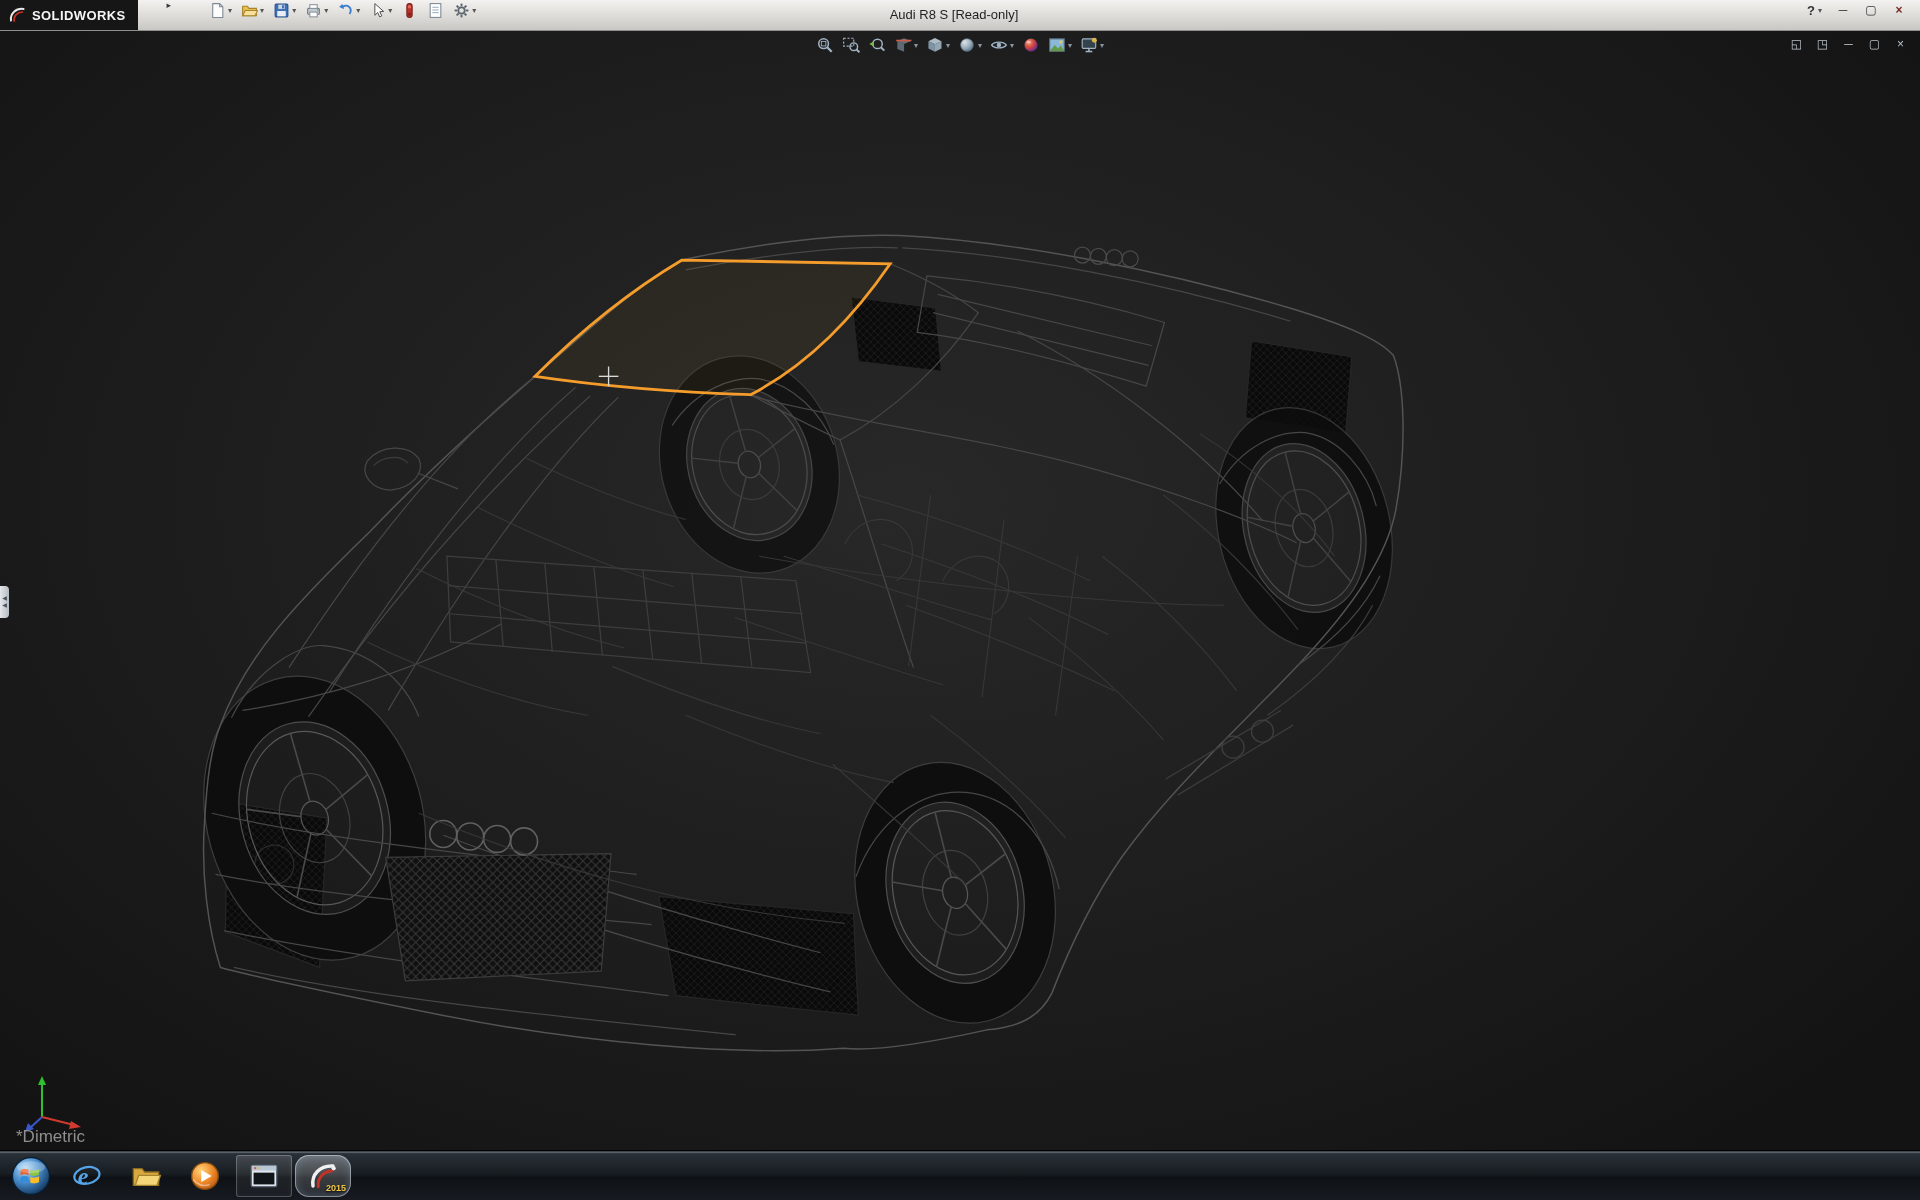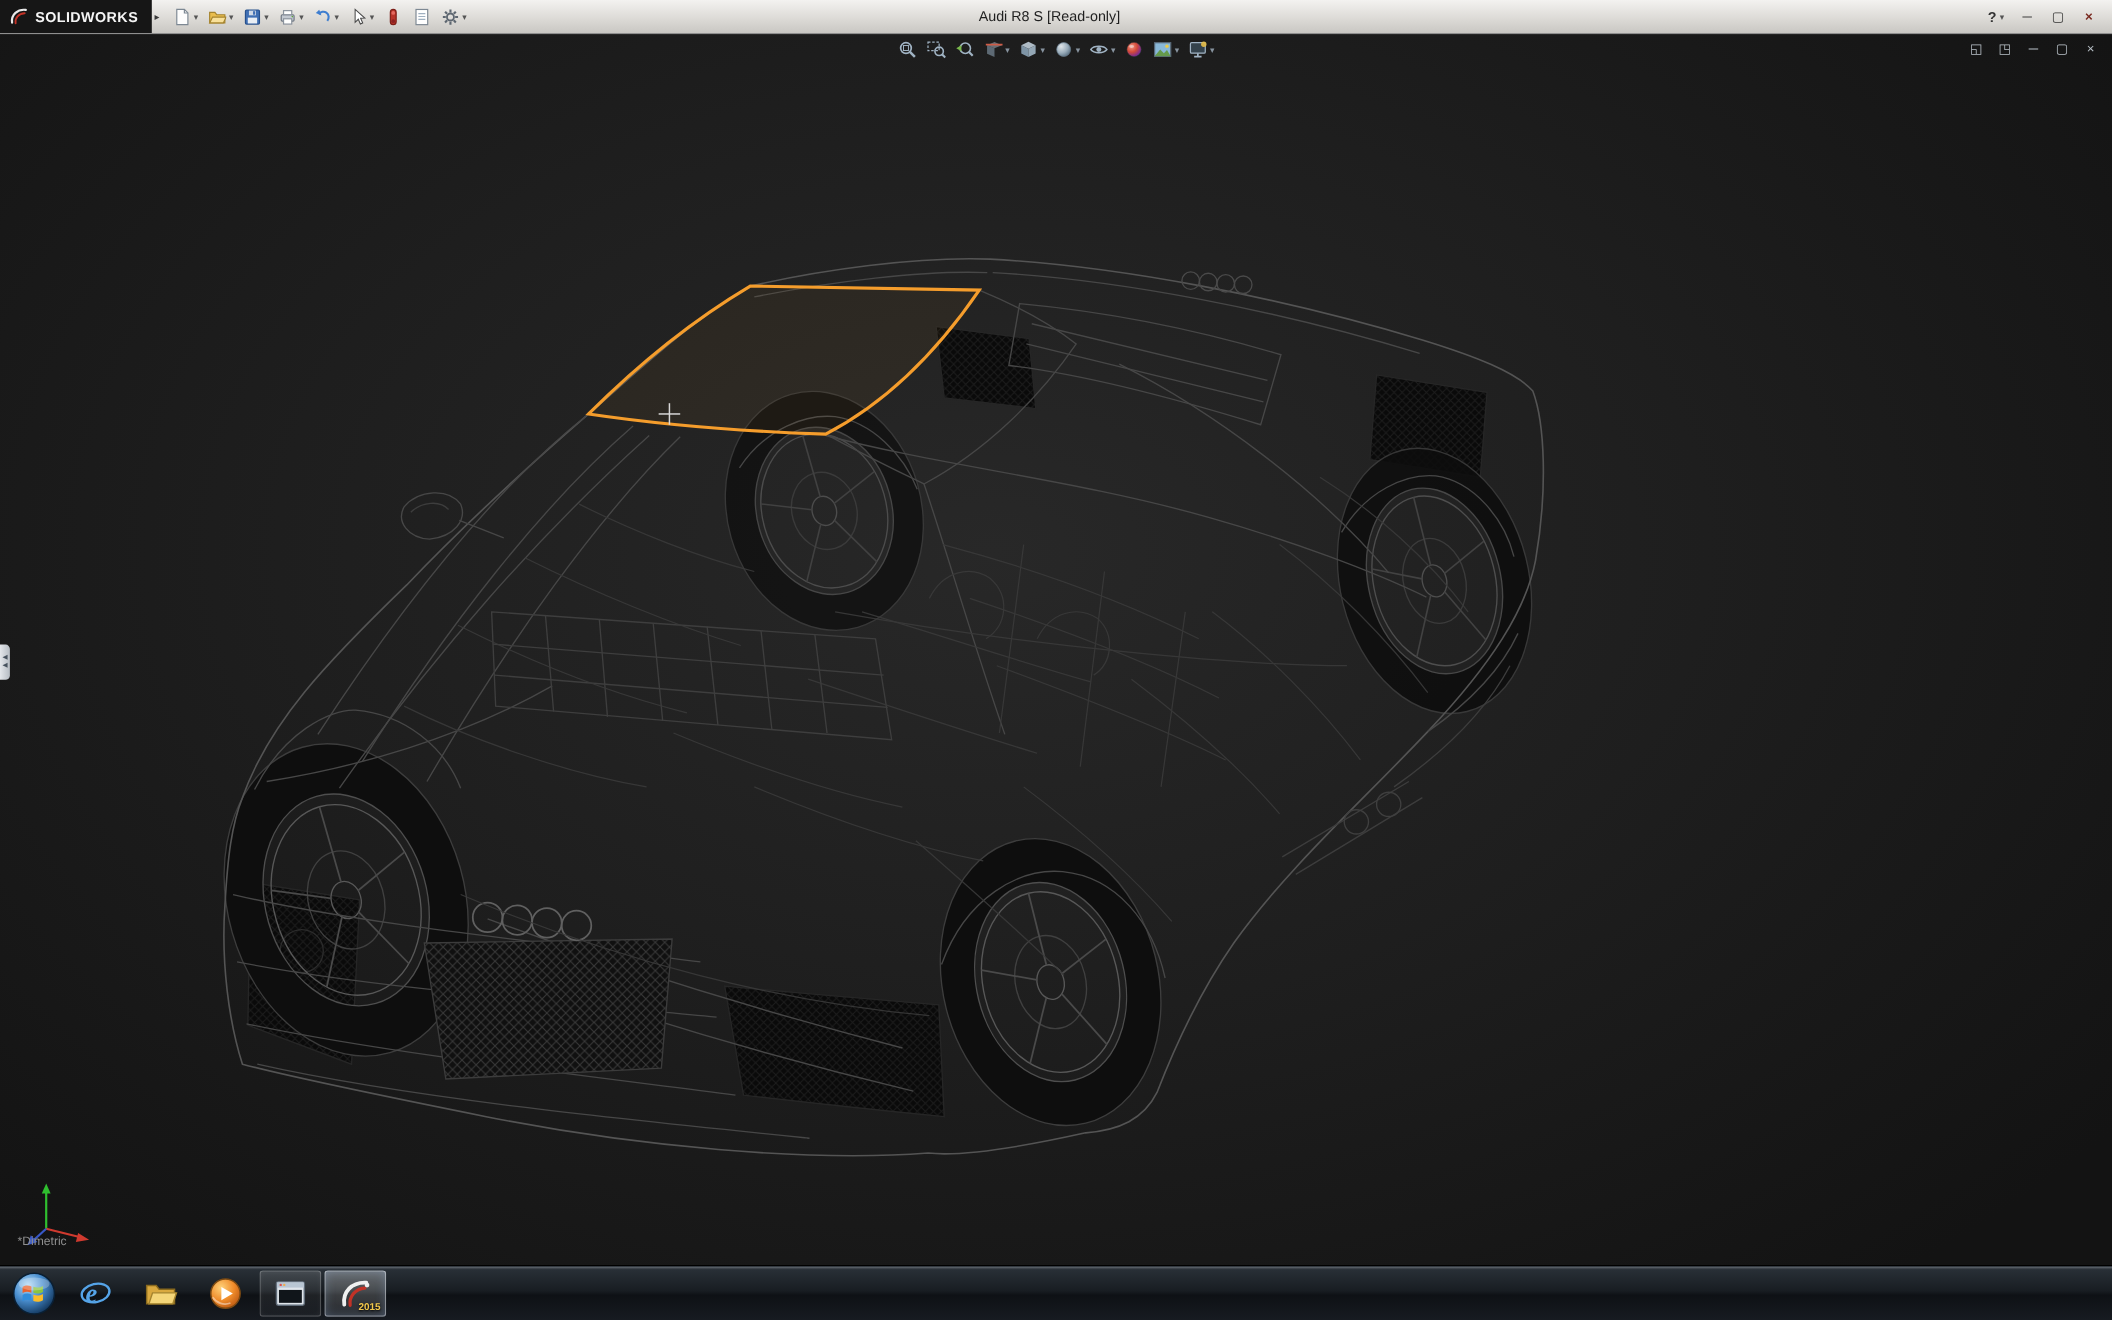--- a/index.html
+++ b/index.html
@@ -2,21 +2,21 @@
 <html><head>
 <meta charset="utf-8">
 <style>
   html,body{margin:0;padding:0;background:#000;}
   body{width:1920px;height:1200px;overflow:hidden;font-family:"Liberation Sans",sans-serif;user-select:none;}
   .screen{position:relative;width:1920px;height:1200px;overflow:hidden;}
 
   
   .titlebar{position:absolute;top:0;left:0;right:0;height:30px;
     background:linear-gradient(#f3f2f0,#dddbd7 55%,#c9c7c3);
-    border-bottom:1px solid #8f8f8f;display:flex;align-items:center;z-index:30;}
+    border-bottom:1px solid #8f8f8f;display:flex;align-items:flex-start;z-index:30;gap:26px;}
   .brand{height:30px;background:#161616;display:flex;align-items:center;gap:6px;padding:0 12px 0 8px;}
   .brand-text{color:#f5f5f5;font-weight:bold;font-size:13px;letter-spacing:.4px;}
   .brand-caret{font-size:9px;color:#3a3a3a;margin:0 5px 0 3px;}
   .std-toolbar{display:flex;align-items:center;gap:3px;padding-left:4px;}
   .tbtn{display:flex;align-items:center;gap:2px;padding:2px 3px;border-radius:2px;}
   .tb-caret{font-size:8px;color:#555;}
   .win-title{position:absolute;left:0;right:12px;top:0;height:30px;line-height:30px;text-align:center;
     font-size:13px;color:#1f1f1f;pointer-events:none;}
   .title-right{margin-left:auto;display:flex;align-items:center;gap:10px;padding-right:10px;z-index:2;}
   .help-box{display:flex;align-items:center;gap:3px;font-size:13px;font-weight:bold;color:#333;}
@@ -37,36 +37,36 @@
   .hu-caret{font-size:8px;color:#8d9aa6;}
 
   .docbtns{position:absolute;top:7px;right:12px;display:flex;align-items:center;gap:11px;z-index:5;}
   .docbtn{color:#b9c1c8;font-size:12px;width:15px;text-align:center;}
 
   .splitter-handle{position:absolute;left:0;top:556px;width:9px;height:32px;
     background:linear-gradient(90deg,#e3e6ea,#b6bcc3);border-radius:0 4px 4px 0;
     display:flex;flex-direction:column;align-items:center;justify-content:center;
     color:#47525e;font-size:6px;line-height:1.1;z-index:5;}
 
-  .view-label{position:absolute;left:16px;bottom:16px;font-size:11px;color:#8f8f8f;z-index:4;}
+  .view-label{position:absolute;left:16px;bottom:4px;font-size:17px;color:#8f8f8f;z-index:4;}
   .triad{position:absolute;left:22px;bottom:18px;z-index:4;}
 
   
   .taskbar{position:absolute;left:0;right:0;bottom:0;height:49px;
     background:linear-gradient(#424a53 0%,#282f36 7%,#181d22 46%,#0e1115 54%,#171b21 100%);
     border-top:1px solid #000;display:flex;align-items:center;z-index:30;}
   .taskbar::before{content:"";position:absolute;top:1px;left:0;right:0;height:1px;background:rgba(255,255,255,.18);}
   .tk-items{display:flex;align-items:center;height:100%;gap:3px;padding-left:6px;}
   .tkbtn{width:56px;height:42px;display:flex;align-items:center;justify-content:center;
     border-radius:3px;position:relative;}
   .tkbtn[data-name="taskbar-start"]{width:50px;}
   .tkbtn.running{background:linear-gradient(rgba(255,255,255,.13),rgba(255,255,255,.02));
     box-shadow:inset 0 0 0 1px rgba(255,255,255,.22), inset 0 0 6px rgba(255,255,255,.07);}
   .tkbtn.active{background:linear-gradient(rgba(255,255,255,.30),rgba(255,255,255,.08));
-    box-shadow:inset 0 0 0 1px rgba(255,255,255,.4), inset 0 0 10px rgba(170,205,255,.3);}
+    box-shadow:inset 0 0 0 1px rgba(255,255,255,.4), inset 0 0 10px rgba(170,205,255,.3);border-radius:14px;}
   .badge{position:absolute;right:5px;bottom:4px;font-size:9px;font-weight:bold;color:#f2c84b;
     text-shadow:0 1px 2px #000;}
   .tray{margin-left:auto;display:flex;align-items:center;gap:12px;padding-right:4px;}
   .traybtn{display:flex;align-items:center;opacity:.95;}
   .clock{text-align:center;color:#eef2f6;font-size:12px;line-height:1.35;padding:0 8px;
     text-shadow:0 1px 1px rgba(0,0,0,.8);}
   .show-desktop{width:14px;height:49px;border-left:1px solid rgba(0,0,0,.85);
     box-shadow:inset 1px 0 0 rgba(255,255,255,.15);
     background:linear-gradient(rgba(255,255,255,.05),rgba(0,0,0,.25));}
 

